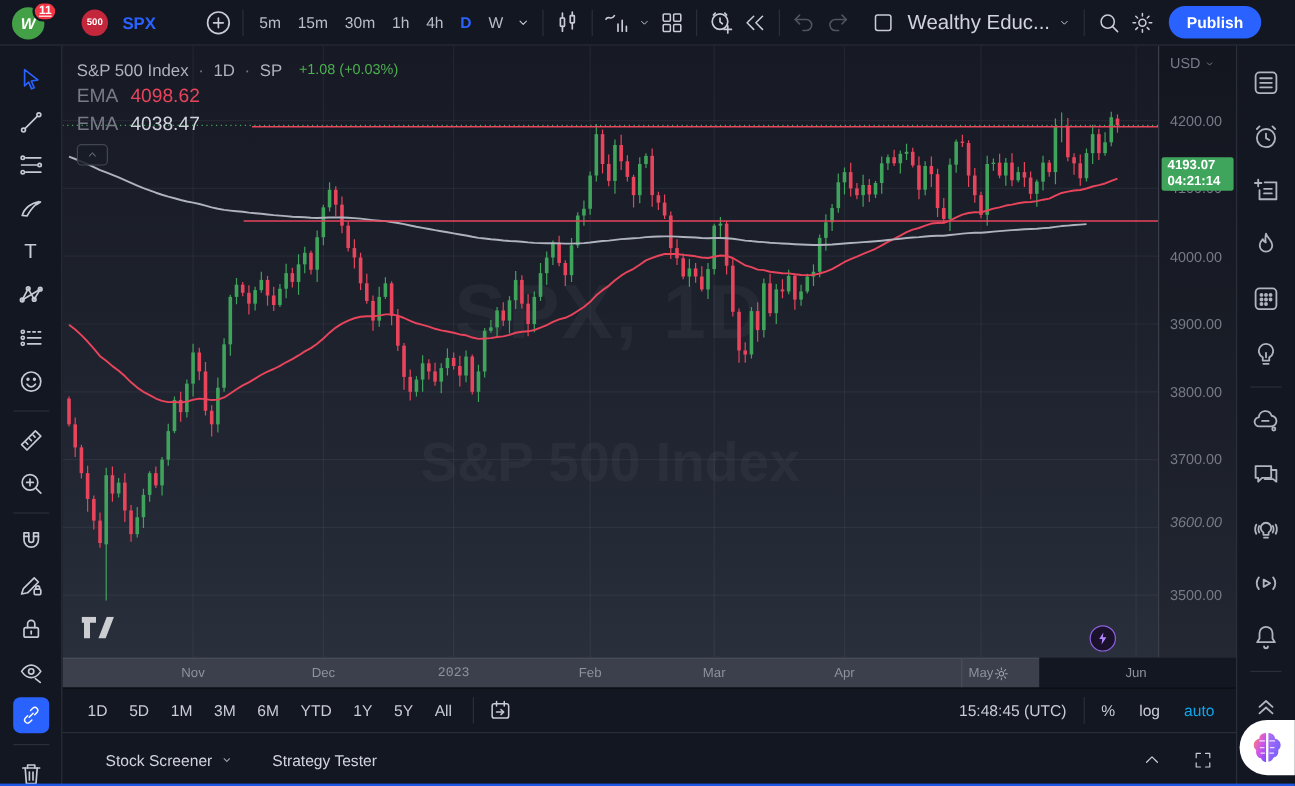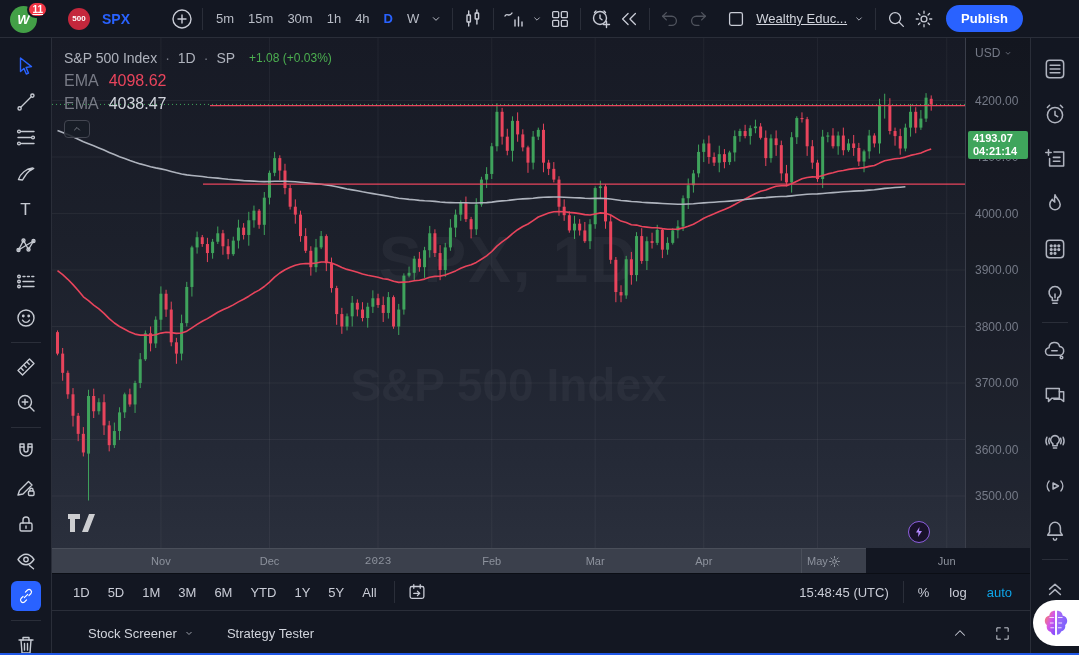--- a/index.html
+++ b/index.html
@@ -21,21 +21,21 @@
   .sym-badge { width:22px; height:22px; border-radius:50%; background:#c4273c; color:#fff;
     font-size:8px; font-weight:bold; display:flex; align-items:center; justify-content:center; margin-left:18px; }
   .sym-name { color:#2962ff; font-weight:bold; font-size:14px; margin-left:6px; }
   .tb-btn { display:flex; align-items:center; justify-content:center; height:28px; min-width:28px;
     border-radius:4px; color:#c9ccd6; cursor:pointer; background:transparent; border:none; }
   .tb-sep { width:1px; height:22px; background:#2a2e39; margin:0 6px; }
   .tf-btn { font-size:13px; color:#b9bdc7; padding:0 7px; height:26px; display:flex; align-items:center;
     border-radius:4px; background:none; border:none; cursor:pointer; }
   .tf-btn.active { color:#2962ff; font-weight:bold; }
   .dim { color:#50545e !important; }
-  .layout-name { font-size:13px; color:#d1d4dc; margin:0 2px 0 6px;text-decoration:underline; }
+  .layout-name { font-size:17px; color:#d1d4dc; margin:0 2px 0 6px; }
   .publish-btn { background:#2962ff; color:#fff; font-size:13px; font-weight:bold; border:none;
     border-radius:15px; height:27px; padding:0 15px; margin-left:8px; cursor:pointer; }
 
   
   .left-toolbar { position:absolute; left:0; top:38px; bottom:0; width:52px; background:#131722;
     border-right:1px solid #2a2e39; display:flex; flex-direction:column; align-items:center;
     padding-top:10px; z-index:30; }
   .lt-btn { width:36px; height:36px; display:flex; align-items:center; justify-content:center;
     color:#c6cad2; border:none; background:none; border-radius:6px; cursor:pointer; flex:0 0 auto; }
   .lt-btn.sel-cursor { color:#2962ff; }
@@ -840,21 +840,21 @@
             <polyline points="7,10 12,15 17,10"></polyline>
           </svg>
       </div>
       <div id="pa-labels">
           <div class="pa-label" style="top: 62.5px;">4200.00</div>
           <div class="pa-label" style="top: 119px;">4100.00</div>
           <div class="pa-label" style="top: 175.5px;">4000.00</div>
           <div class="pa-label" style="top: 232px;">3900.00</div>
           <div class="pa-label" style="top: 288.5px;">3800.00</div>
           <div class="pa-label" style="top: 345px;">3700.00</div>
-          <div class="pa-label" style="top: 412px;">3600.00</div>
+          <div class="pa-label" style="top: 397px; font-style: italic;">3600.00</div>
           <div class="pa-label" style="top: 458px;">3500.00</div>
         </div>
       <div class="price-tag" id="price-tag" style="top: 66.4155px; background: rgb(63, 165, 92);">
         <div>4193.07</div>
         <div>04:21:14</div>
       </div>
     </div>
   </div>
 
   <div class="time-axis">

